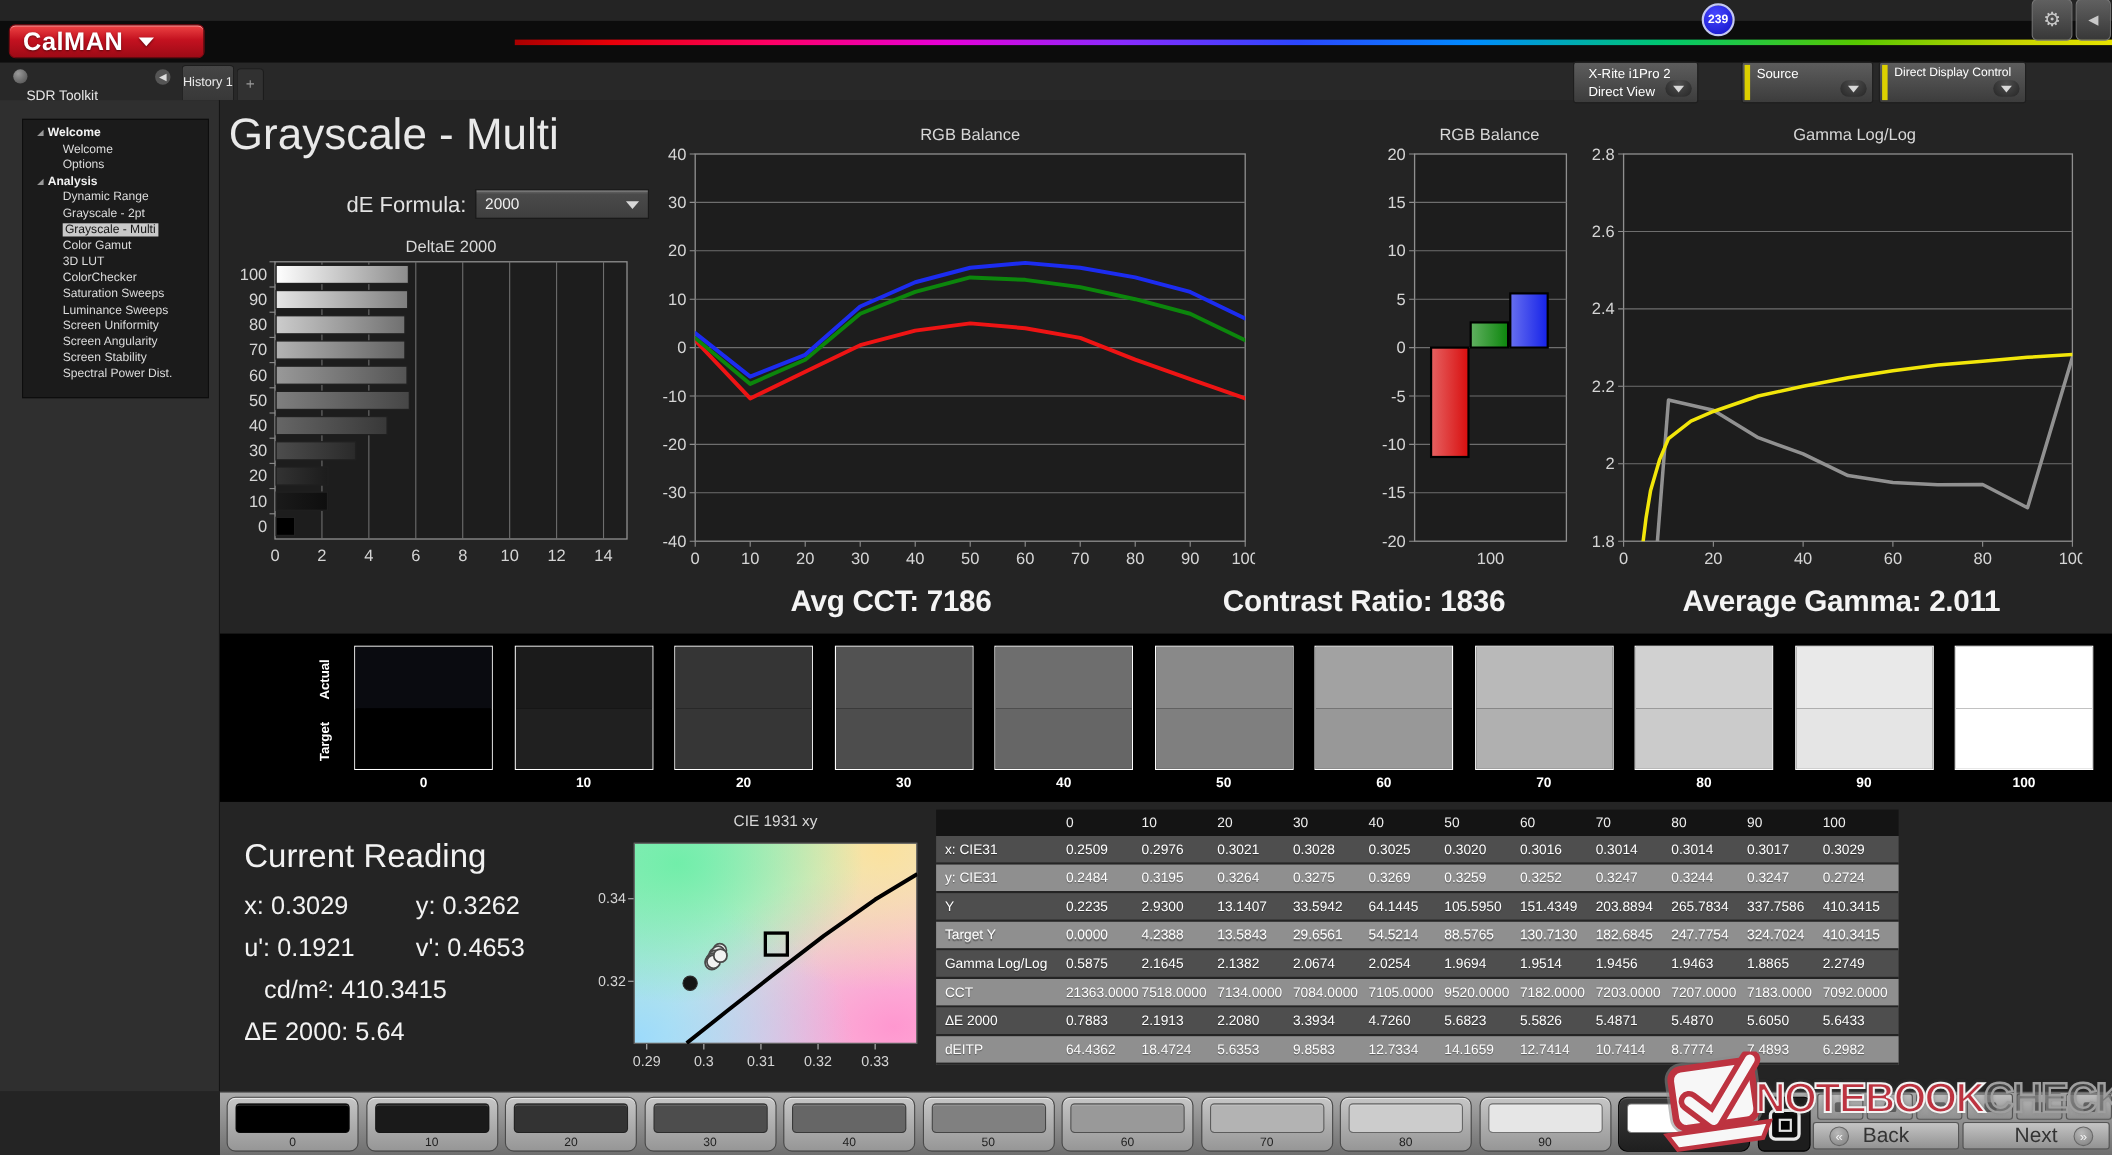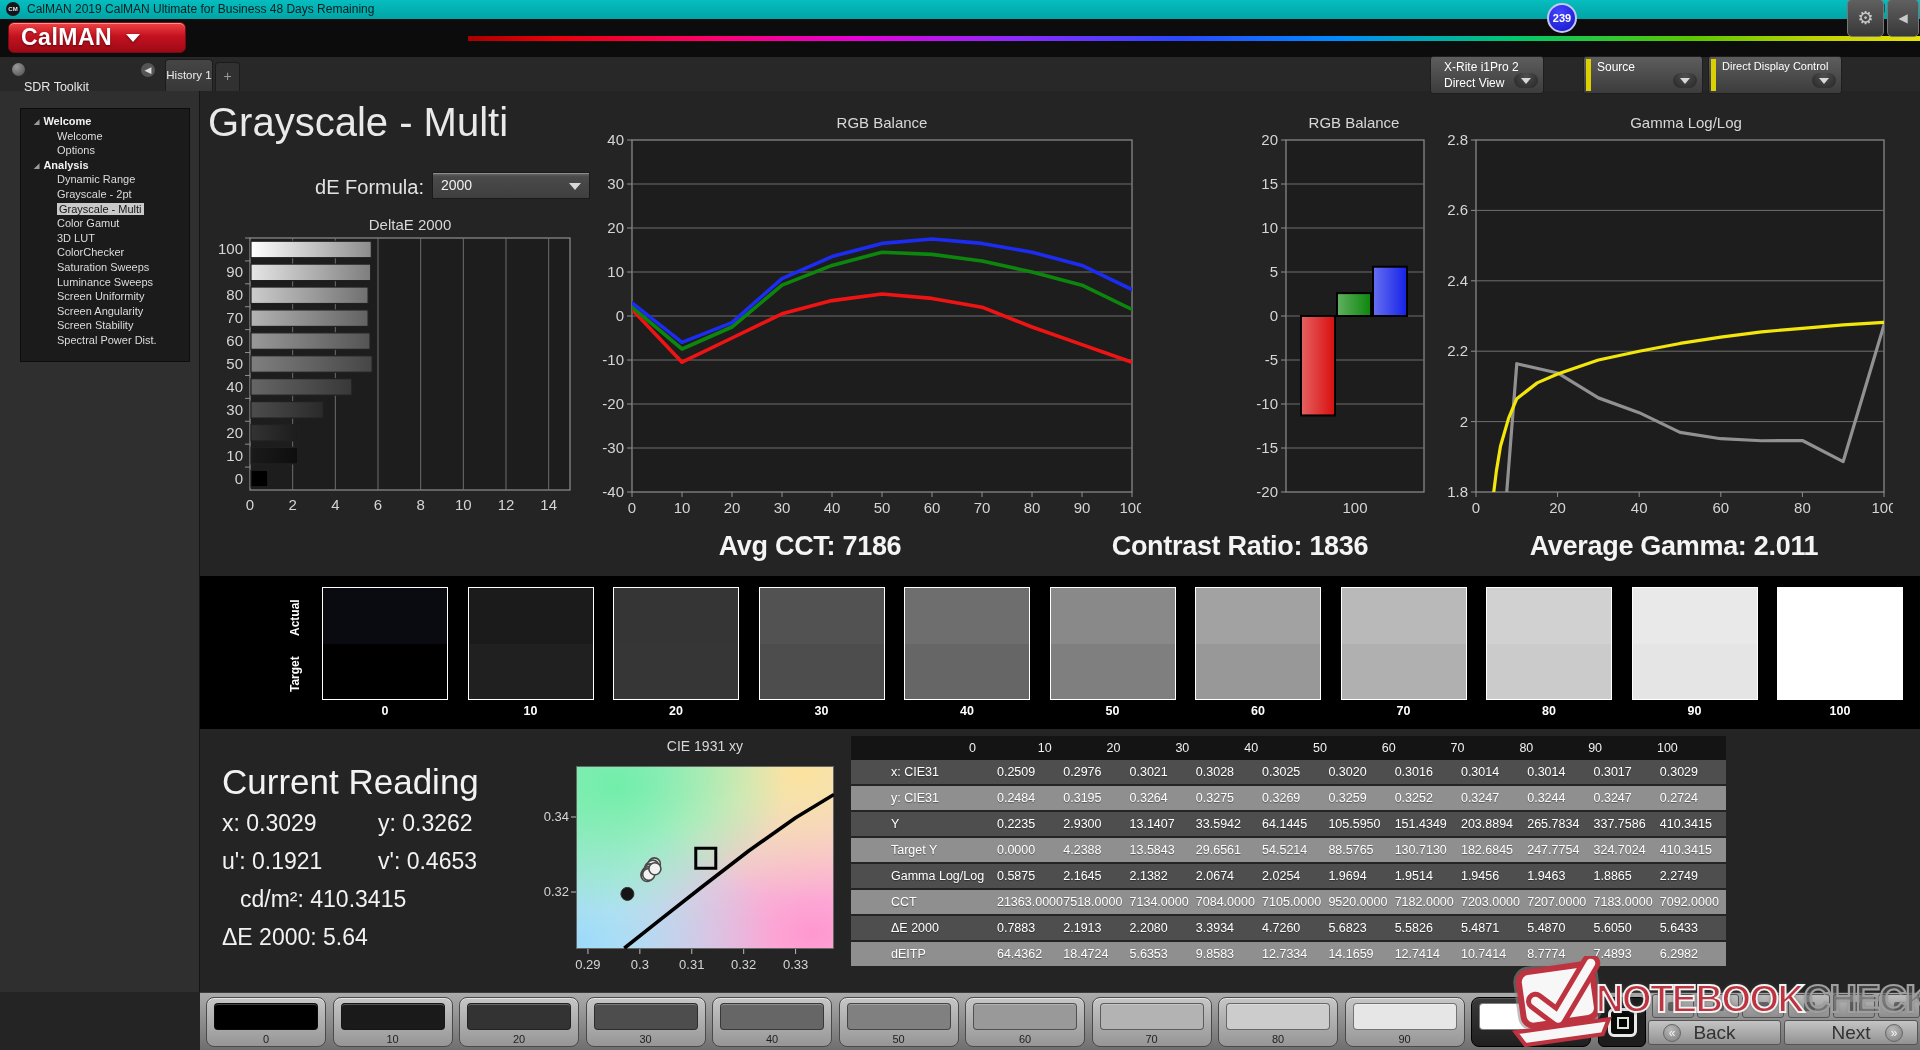--- a/index.html
+++ b/index.html
@@ -57,40 +57,40 @@
   .stat { top:531px; font-size:27px; font-weight:600; color:#f4f4f4; text-align:center; letter-spacing:-.3px; }
 
   
   .strip { left:200px; top:576px; width:1720px; height:153px; background:#000; }
   .vlabel { position:absolute; width:18px; font-size:12px; font-weight:bold; color:#fff; writing-mode:vertical-rl; transform:rotate(180deg); text-align:center; }
   .sw { position:absolute; border:1.5px solid #fff; }
   .sw .half { position:absolute; left:0; width:100%; height:50%; }
   .sw-num { position:absolute; font-size:12.5px; font-weight:bold; color:#fff; text-align:center; }
 
   
-  .cr-title { left:222px; top:762px; font-size:35px; color:#f2f2f2; }
+  .cr-title { left:222px; top:762px; font-size:30px; color:#f2f2f2; }
   .cr-val { font-size:23px; color:#f2f2f2; }
 
   
   .cie-bg { left:576px; top:766px; width:258px; height:183px;
     background:
       radial-gradient(ellipse at 15% 10%, rgba(110,238,168,.95), rgba(110,238,168,0) 55%),
       radial-gradient(ellipse at 88% 2%, rgba(255,224,150,.9), rgba(255,224,150,0) 52%),
       radial-gradient(ellipse at 0% 98%, rgba(150,216,255,.9), rgba(150,216,255,0) 55%),
       radial-gradient(ellipse at 92% 92%, rgba(255,148,206,.95), rgba(255,148,206,0) 62%),
       linear-gradient(135deg,#9ce9c2 0%,#d9efdc 45%,#ffd2ea 100%);
     border:1px solid #666; }
 
   
   .dtable { left:851px; top:736px; width:875px; }
   .trow { display:flex; width:100%; }
   .trow .c0 { width:118px; padding-left:8px; }
   .trow .c { width:68.8px; padding-left:0; }
   .thead { height:24px; line-height:24px; background:#141414; color:#f0f0f0; font-size:12.5px; }
-  .tr-dark, .tr-light { height:26px; line-height:24px; font-size:12.5px; color:#fff; border-bottom:2px solid #242424; text-shadow:0 1px 1px rgba(0,0,0,.4);padding-left:32px; }
+  .tr-dark, .tr-light { height:26px; line-height:24px; font-size:12.5px; color:#fff; border-bottom:2px solid #242424; text-shadow:0 1px 1px rgba(0,0,0,.4); }
   .tr-dark { background:#4e4e4e; }
   .tr-light { background:#8f8f8f; }
 
   
   .bbar { left:200px; top:992px; width:1720px; height:58px; background:linear-gradient(#ababab,#8a8a8a 55%,#6f6f6f); border-top:1px solid #3c3c3c; }
   .lvlbtn { position:absolute; top:4px; width:120px; height:50px; border-radius:8px; background:linear-gradient(#c6c6c6,#969696); border:1px solid #4a4a4a; box-shadow:inset 0 1px 0 rgba(255,255,255,.55); }
   .lvlbtn .patch { position:absolute; left:7px; top:5px; right:7px; height:27px; border-radius:4px; border:1px solid rgba(20,20,20,.55); box-shadow:inset 0 1px 0 rgba(255,255,255,.25); }
   .lvlbtn .num { position:absolute; left:0; right:0; bottom:1px; text-align:center; font-size:11px; color:#1e1e1e; }
   .lvlbtn.sel { background:linear-gradient(#3a3a3a,#1f1f1f); border-color:#000; box-shadow:inset 0 1px 0 rgba(255,255,255,.15); }
   .lvlbtn.sel .num { color:#fff; }
@@ -107,27 +107,20 @@
   .wm { left:1500px; top:956px; width:420px; height:94px; pointer-events:none; z-index:50; }
   .wm-text { position:absolute; left:96px; top:22px; font-size:38px; font-weight:800; letter-spacing:-1.5px; white-space:nowrap; }
   .wm-red { color:#bd3340; -webkit-text-stroke:1.8px #f3f3f3; text-shadow:0 0 4px rgba(90,90,90,.8); }
   .wm-gray { color:rgba(190,190,190,.12); -webkit-text-stroke:2.2px #9f9f9f; text-shadow:0 0 3px rgba(60,60,60,.6); }
 </style>
 </head>
 <body>
 
 <div id="app">
 
-  <div class="abs titlebar">
-    <div class="abs title-icon">CM</div>
-    <div class="abs title-text">CalMAN 2019 CalMAN Ultimate for Business 48 Days Remaining</div>
-    <div class="abs winbtn" style="left:1842px">–</div>
-    <div class="abs winbtn" style="left:1869px">❐</div>
-    <div class="abs winbtn" style="left:1896px">✕</div>
-  </div>
 
   <div class="abs logostrip">
     <div class="abs calman-logo">
       <span class="word">CalMAN</span>
       <span class="dd"></span>
     </div>
     <div class="abs rainbow"></div>
   </div>
 
   <div class="abs tabbar">

